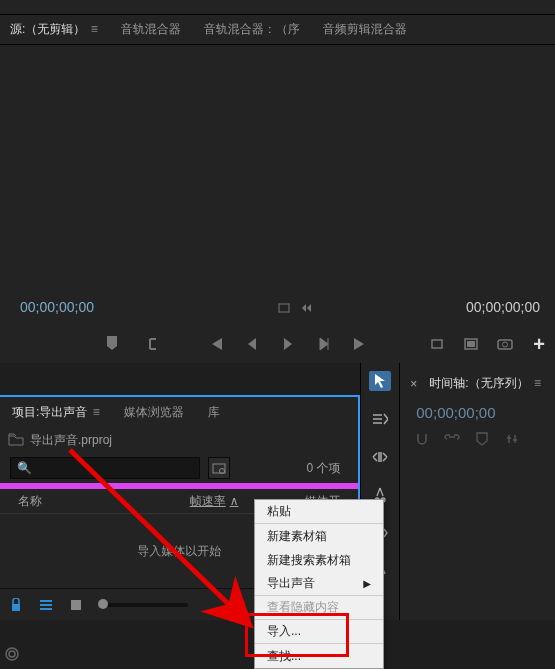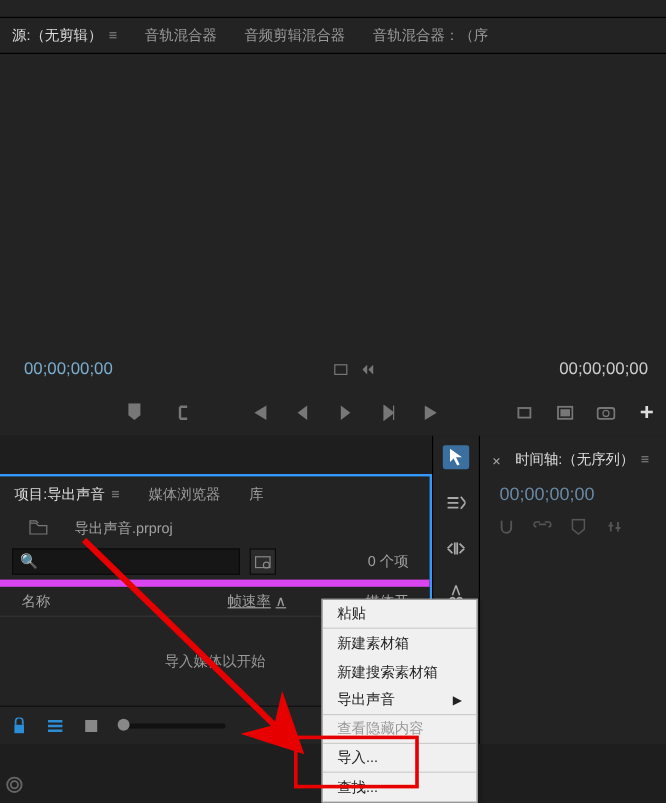--- a/index.html
+++ b/index.html
@@ -143,22 +143,22 @@
       height: 30px;
       display: flex;
       align-items: center;
       gap: 16px;
       padding: 0 8px;
     }
     .project-info {
       height: 26px;
       display: flex;
       align-items: center;
-      padding: 0 24px;
-      gap: 22px;
+      padding: 0 8px;
+      gap: 6px;
     }
     .folder-icon {
       width: 16px;
       height: 14px;
       color: #777;
     }
     .search-row {
       height: 30px;
       display: flex;
       align-items: center;
@@ -285,21 +285,21 @@
     }
     .tl-icons {
       display: flex;
       gap: 14px;
       margin-top: 10px;
       margin-left: 4px;
       color: #555;
     }
     .context-menu {
       position: absolute;
-      left: 268px;
+      left: 254px;
       top: 499px;
       width: 130px;
       background: #f0f0f0;
       border: 1px solid #999;
       box-shadow: 2px 2px 4px rgba(0,0,0,.3);
       z-index: 100;
       color: #222;
     }
     .context-menu .mi {
       height: 24px;
@@ -349,22 +349,22 @@
 <body>
 
 <div class="topbar"></div>
 
 <div class="source-panel-tabs">
   <div class="tab active">
     <span>源:（无剪辑）</span>
     <span class="tab-menu-icon">≡</span>
   </div>
   <div class="tab">音轨混合器</div>
+  <div class="tab">音轨混合器：（序</div>
   <div class="tab">音频剪辑混合器</div>
-  <div class="tab">音轨混合器：（序</div>
 </div>
 
 <div class="monitor">
   <div class="timecode-left">00;00;00;00</div>
   <div class="monitor-controls-icons">
     <div class="mci">
       <svg width="12" height="10">
           <rect x="1" y="1" width="10" height="8" fill="none" stroke="#777" stroke-width="1"></rect>
         </svg>
     </div>

